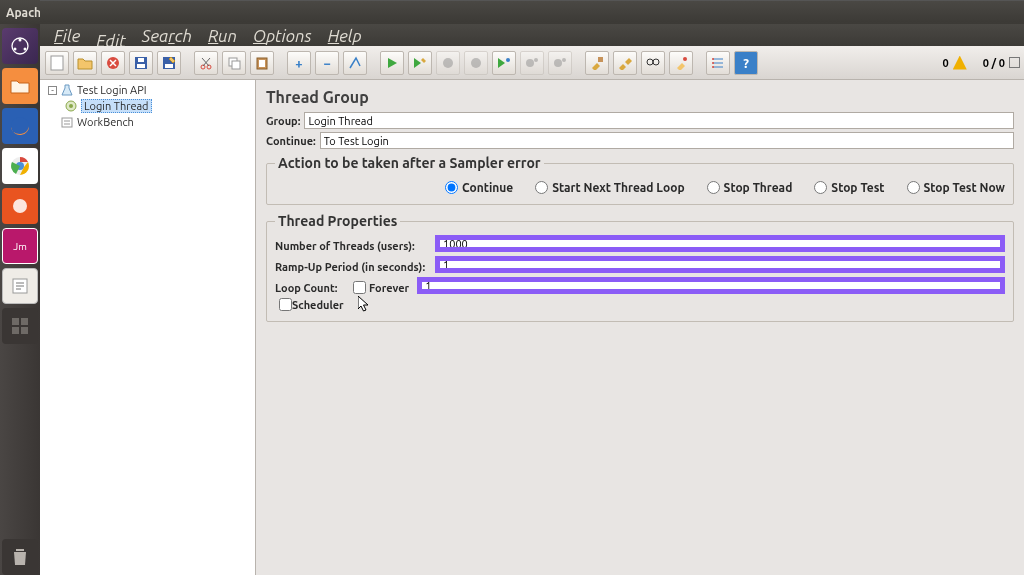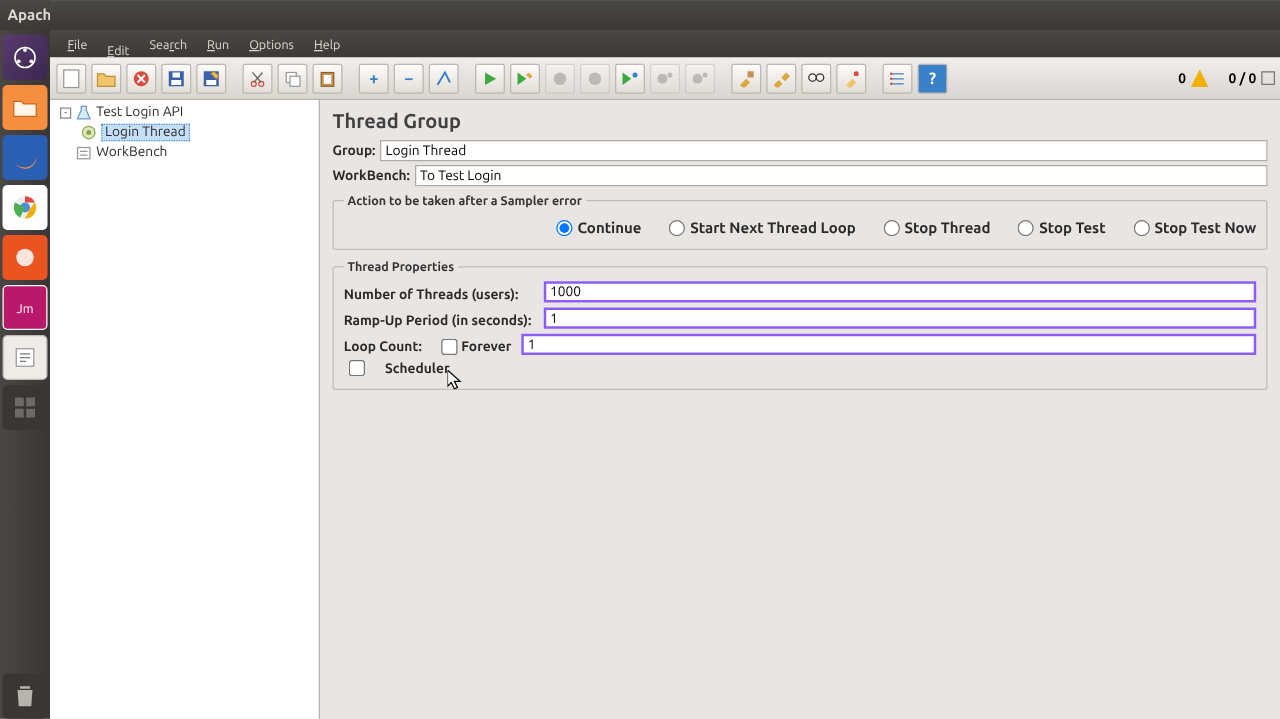--- a/index.html
+++ b/index.html
@@ -43,29 +43,29 @@
 .toggle-minus { width:9px; height:9px; border:1px solid #888; color:#555; font-size:9px; line-height:7px; text-align:center; }
 .sel { background:#c6dff9; border:1px dotted #4a90d9; padding:0 2px; }
 
 .editor { flex:1; padding:8px 10px; overflow:auto; color:#2a2a2a; }
 .editor h2 { font-size:16px; font-weight:bold; margin-bottom:6px; color:#404040; }
 .row { display:flex; align-items:center; margin-bottom:3px; }
 .row label { font-weight:bold; font-size:11px; margin-right:4px; }
 .row input[type=text] { flex:1; height:17px; border:1px solid #b0aaa3; background:#fff; padding:0 3px; font-size:11px; }
 
 fieldset { border:1px solid #c2bcb4; border-radius:2px; margin:6px 0 8px 0; padding:6px 8px 10px 8px; }
-legend { font-size:10px; font-weight:bold; padding:0 3px; color:#333; }
+legend { font-size:14px; font-weight:bold; padding:0 3px; color:#333; }
 .radio-row { display:flex; justify-content:flex-end; gap:22px; padding-top:4px; }
 .radio-row label { font-size:12px; font-weight:bold; display:flex; align-items:center; gap:4px; }
 
 .tp-row { display:flex; align-items:flex-end; margin-bottom:4px; }
 .tp-row .lbl { width:160px; font-weight:bold; font-size:11px; }
-.tp-row input[type=text] { flex:1; height:17px; border:2px solid #8b5cf6; background:#fff; padding:0 3px; font-size:11px; }
+.tp-row input[type=text] { flex:1; height:17px; border:5px solid #8b5cf6; background:#fff; padding:0 3px; font-size:11px; }
 .tp-row .forever { display:flex; align-items:center; gap:3px; font-weight:bold; font-size:11px; margin:0 8px 0 0; }
-.sched { display:flex; align-items:center; gap:16px; font-weight:bold; font-size:11px; margin-top:4px; margin-left:4px; }
+.sched { display:flex; align-items:center; gap:0; font-weight:bold; font-size:11px; margin-top:4px; margin-left:4px; }
 
 .cursor { position:absolute; left:358px; top:296px; width:12px; height:18px; pointer-events:none; }
 
 
 svg { display:block; }
 </style>
 </head>
 <body>
 
 <div class="top-panel">
@@ -194,21 +194,21 @@
         <rect x="5" y="2" width="8" height="2" fill="#b8b3ad"></rect>
       </svg>
     </div>
 </div>
 
 <div class="app">
 
   <div class="window-menubar" style="background:linear-gradient(#4a4844,#3c3a36);position:relative;top:-2px;margin-top:-22px;padding-left:4px;">
   </div>
 
-  <div style="height:22px;background:linear-gradient(#4a4844,#3c3a36);color:#dfdbd2;display:flex;align-items:center;padding-left:6px;font-size:10px;">
+  <div style="height:22px;background:linear-gradient(#4a4844,#3c3a36);color:#dfdbd2;display:flex;align-items:center;padding-left:6px;font-size:17px;font-style:italic;">
     <span style="padding:2px 8px;"><span style="text-decoration:underline;">F</span>ile</span>
     <span style="padding:2px 8px;margin-top:10px;"><span style="text-decoration:underline;">E</span>dit</span>
     <span style="padding:2px 8px;">Sea<span style="text-decoration:underline;">r</span>ch</span>
     <span style="padding:2px 8px;text-align:center;"><span style="text-decoration:underline;">R</span>un</span>
     <span style="padding:2px 8px;"><span style="text-decoration:underline;">O</span>ptions</span>
     <span style="padding:2px 8px;"><span style="text-decoration:underline;">H</span>elp</span>
   </div>
 
   <div class="toolbar">
     <div class="tbtn">
@@ -390,21 +390,21 @@
       </div>
     </div>
 
     <div class="editor">
       <h2>Thread Group</h2>
       <div class="row">
         <label>Group:</label>
         <input type="text" value="Login Thread" style="">
       </div>
       <div class="row">
-        <label>WorkBench:</label>
+        <label>Continue:</label>
         <input type="text" value="To Test Login" style="">
       </div>
 
       <fieldset>
         <legend>Action to be taken after a Sampler error</legend>
         <div class="radio-row">
           <label>
               <input type="radio" name="err" checked="" style=""> 
               <span>Continue</span>
             </label>

